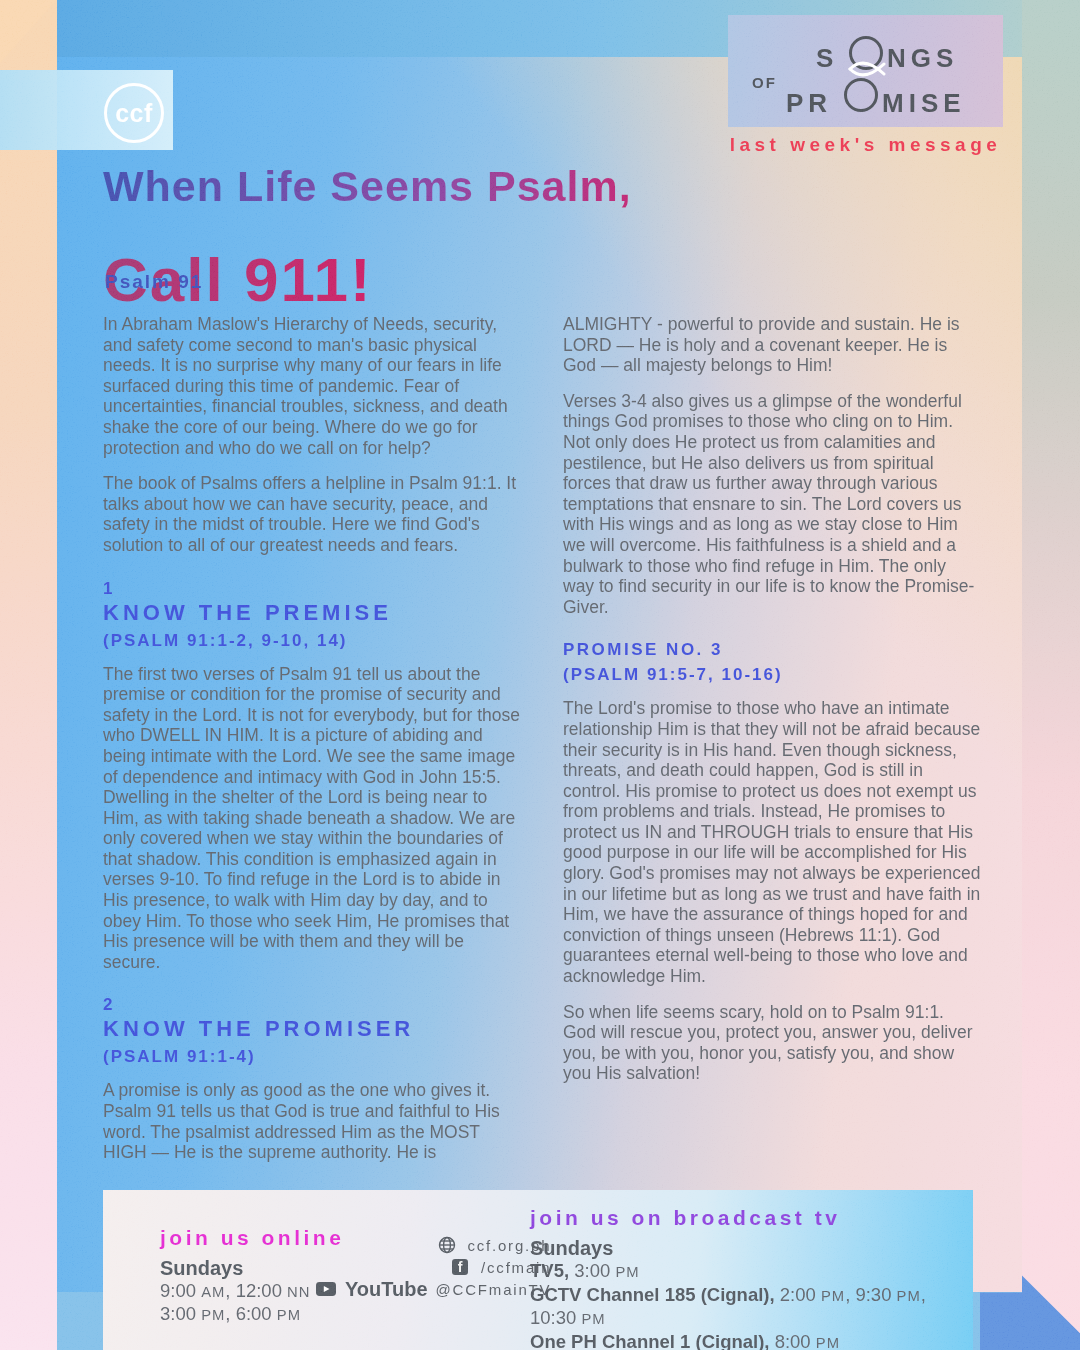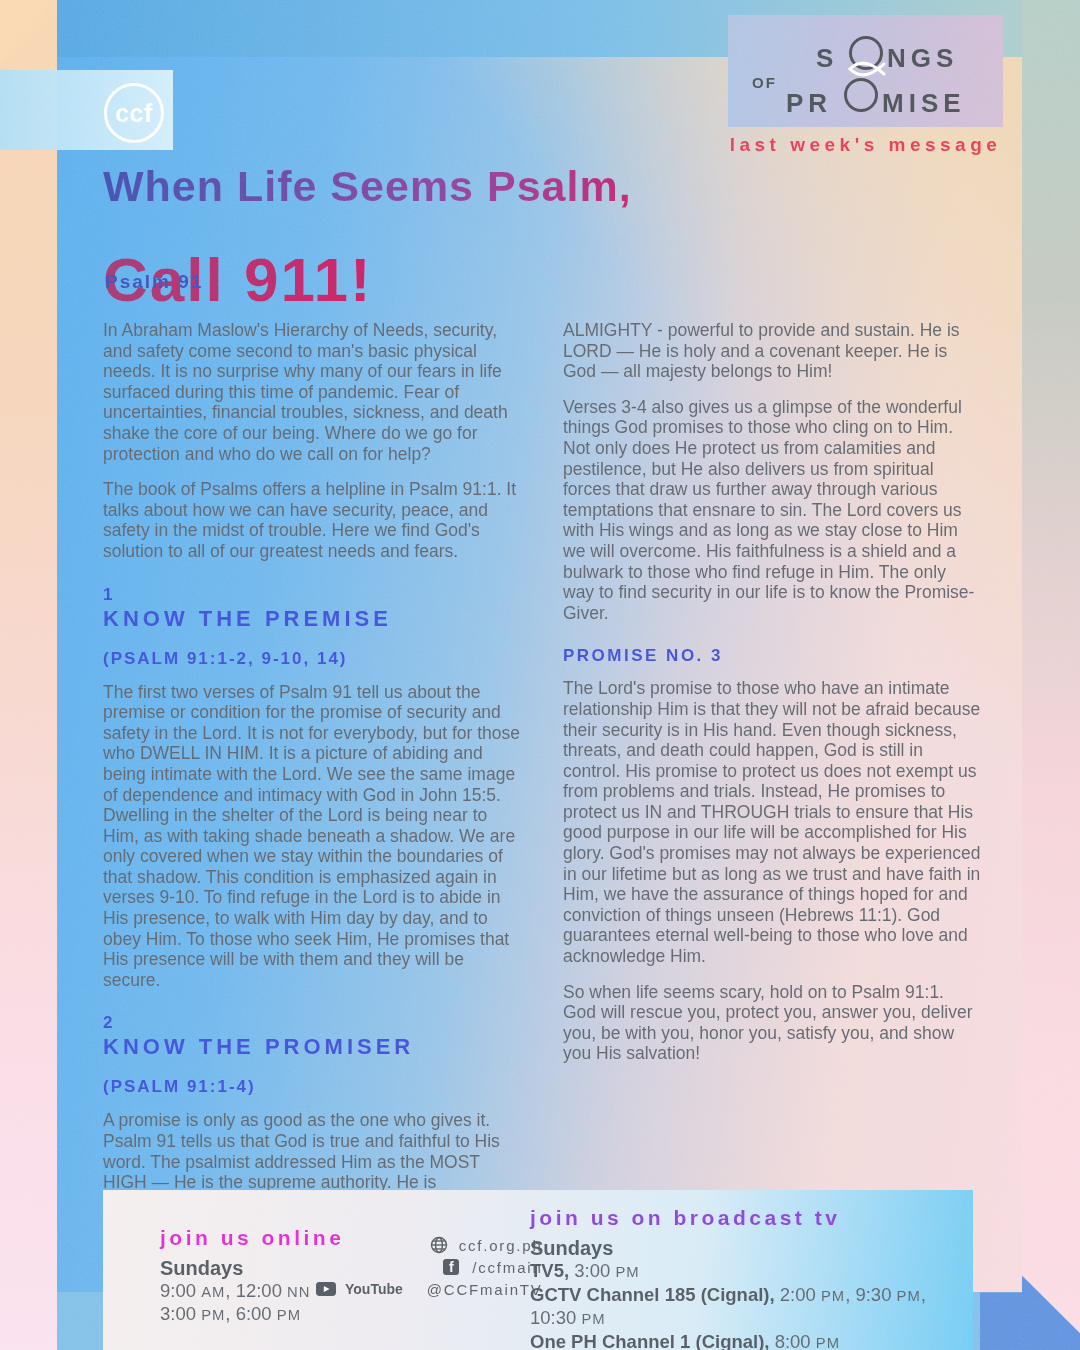--- a/index.html
+++ b/index.html
@@ -47,41 +47,41 @@
     -webkit-background-clip:text;background-clip:text;color:transparent;}
   .title-l2{left:103px;top:204px;font-size:62px;font-weight:bold;letter-spacing:2px;white-space:nowrap;
     background:linear-gradient(90deg,#93265f 0%,#c3134f 100%);
     -webkit-background-clip:text;background-clip:text;color:transparent;margin-top:40px;}
   .title-sub{left:105px;top:271px;font-size:19px;font-weight:bold;letter-spacing:2px;color:var(--psalm-blue);}
 
   
   .col{top:312px;width:418px;font-size:17.5px;line-height:20.6px;color:var(--body-text);}
   .col-left{left:103px;}
   .col-right{left:563px;}
-  .body-p{margin:8px 0 15px 0;}
+  .body-p{margin:2px 0 15px 0;}
   .section-head{margin:24px 0 13px 0;}
   .kicker{font-weight:bold;font-size:17px;letter-spacing:2.5px;color:var(--heading-blue);line-height:18px;}
   .s-title{font-weight:bold;font-size:22px;letter-spacing:4px;color:var(--heading-blue);line-height:25px;margin-top:2px;}
-  .s-ref{font-weight:bold;font-size:17px;letter-spacing:2px;color:var(--heading-blue);line-height:20px;margin-top:18px;}
+  .s-ref{font-weight:bold;font-size:17px;letter-spacing:2px;color:var(--heading-blue);line-height:20px;margin-top:6px;}
 
   
   .footer{left:103px;top:1190px;width:870px;height:160px;
     background:linear-gradient(97deg,#f2eae9 0%,#e9e7ee 35%,#cfe7f4 68%,#79caf2 92%,#5ec2f1 100%);}
   .f-head{font-weight:bold;font-size:21px;letter-spacing:3.5px;white-space:nowrap;}
   .f-online-head{color:var(--online-magenta);margin-top:20px;}
   .f-broadcast-head{color:var(--broadcast-purple);}
   .f-day{font-weight:bold;font-size:20px;color:#3e444c;margin-top:7px;}
   .f-times{font-size:18.5px;line-height:22px;color:#4b5058;}
   .fg-online{left:57px;top:16px;}
   .fg-links{left:213px;top:44px;}
   .fg-broadcast{left:427px;top:16px;}
   .link-row{display:flex;align-items:center;height:22px;color:#3e444c;justify-content:flex-end;}
   .link-row .ic{width:20px;height:17px;margin-right:9px;display:flex;align-items:center;}
   .link-label{font-size:15px;letter-spacing:1.8px;color:#43484f;}
-  .yt-word{font-weight:bold;font-size:14px;letter-spacing:0;margin-right:24px;color:#3e444c;}
+  .yt-word{font-weight:bold;font-size:20px;letter-spacing:0;margin-right:8px;color:#3e444c;}
   .sched{font-size:18.5px;line-height:21.5px;color:#4b5058;}
   .sched b{color:#3e444c;}
   .sc{font-size:.8em;letter-spacing:1px;}
   .fb-ic{width:16px;height:16px;background:#3e444c;border-radius:3px;color:#efefef;
     font-weight:bold;font-size:14px;display:flex;align-items:flex-end;justify-content:center;line-height:15px;}
 
   .noise{position:absolute;left:0;top:0;opacity:.45;mix-blend-mode:soft-light;pointer-events:none;}
 </style>
 </head>
 <body style="--heading-blue: #2c3bd2; --psalm-blue: #2b3cae; --body-text: #4b5058; --tagline-red: #e8273d; --online-magenta: #df1bc9; --broadcast-purple: #7b2fd6;">
@@ -133,20 +133,21 @@
         <div class="s-title">KNOW THE PROMISER</div>
         <div class="s-ref">(PSALM 91:1-4)</div>
       </div>
       <p class="body-p">A promise is only as good as the one who gives it. Psalm 91 tells us that God is true and faithful to His word. The psalmist addressed Him as the MOST HIGH — He is the supreme authority. He is</p>
     </div>
   <div class="abs col col-right" id="col-right">
       <p class="body-p">ALMIGHTY - powerful to provide and sustain. He is LORD — He is holy and a covenant keeper. He is God — all majesty belongs to Him!</p>
       <p class="body-p">Verses 3-4 also gives us a glimpse of the wonderful things God promises to those who cling on to Him. Not only does He protect us from calamities and pestilence, but He also delivers us from spiritual forces that draw us further away through various temptations that ensnare to sin. The Lord covers us with His wings and as long as we stay close to Him we will overcome. His faithfulness is a shield and a bulwark to those who find refuge in Him. The only way to find security in our life is to know the Promise-Giver.</p>
       <div class="section-head">
         <div class="kicker">PROMISE NO. 3</div>
+        <div class="s-ref">(PSALM 91:5-7, 10-16)</div>
       </div>
       <p class="body-p">The Lord's promise to those who have an intimate relationship Him is that they will not be afraid because their security is in His hand. Even though sickness, threats, and death could happen, God is still in control. His promise to protect us does not exempt us from problems and trials. Instead, He promises to protect us IN and THROUGH trials to ensure that His good purpose in our life will be accomplished for His glory. God's promises may not always be experienced in our lifetime but as long as we trust and have faith in Him, we have the assurance of things hoped for and conviction of things unseen (Hebrews 11:1). God guarantees eternal well-being to those who love and acknowledge Him.</p>
       <p class="body-p">So when life seems scary, hold on to Psalm 91:1. God will rescue you, protect you, answer you, deliver you, be with you, honor you, satisfy you, and show you His salvation!</p>
     </div>
 
   <div class="abs footer">
     <div class="abs fg-online">
       <div class="f-head f-online-head">join us online</div>
       <div class="f-day">Sundays</div>
       <div class="f-times" id="online-times">

